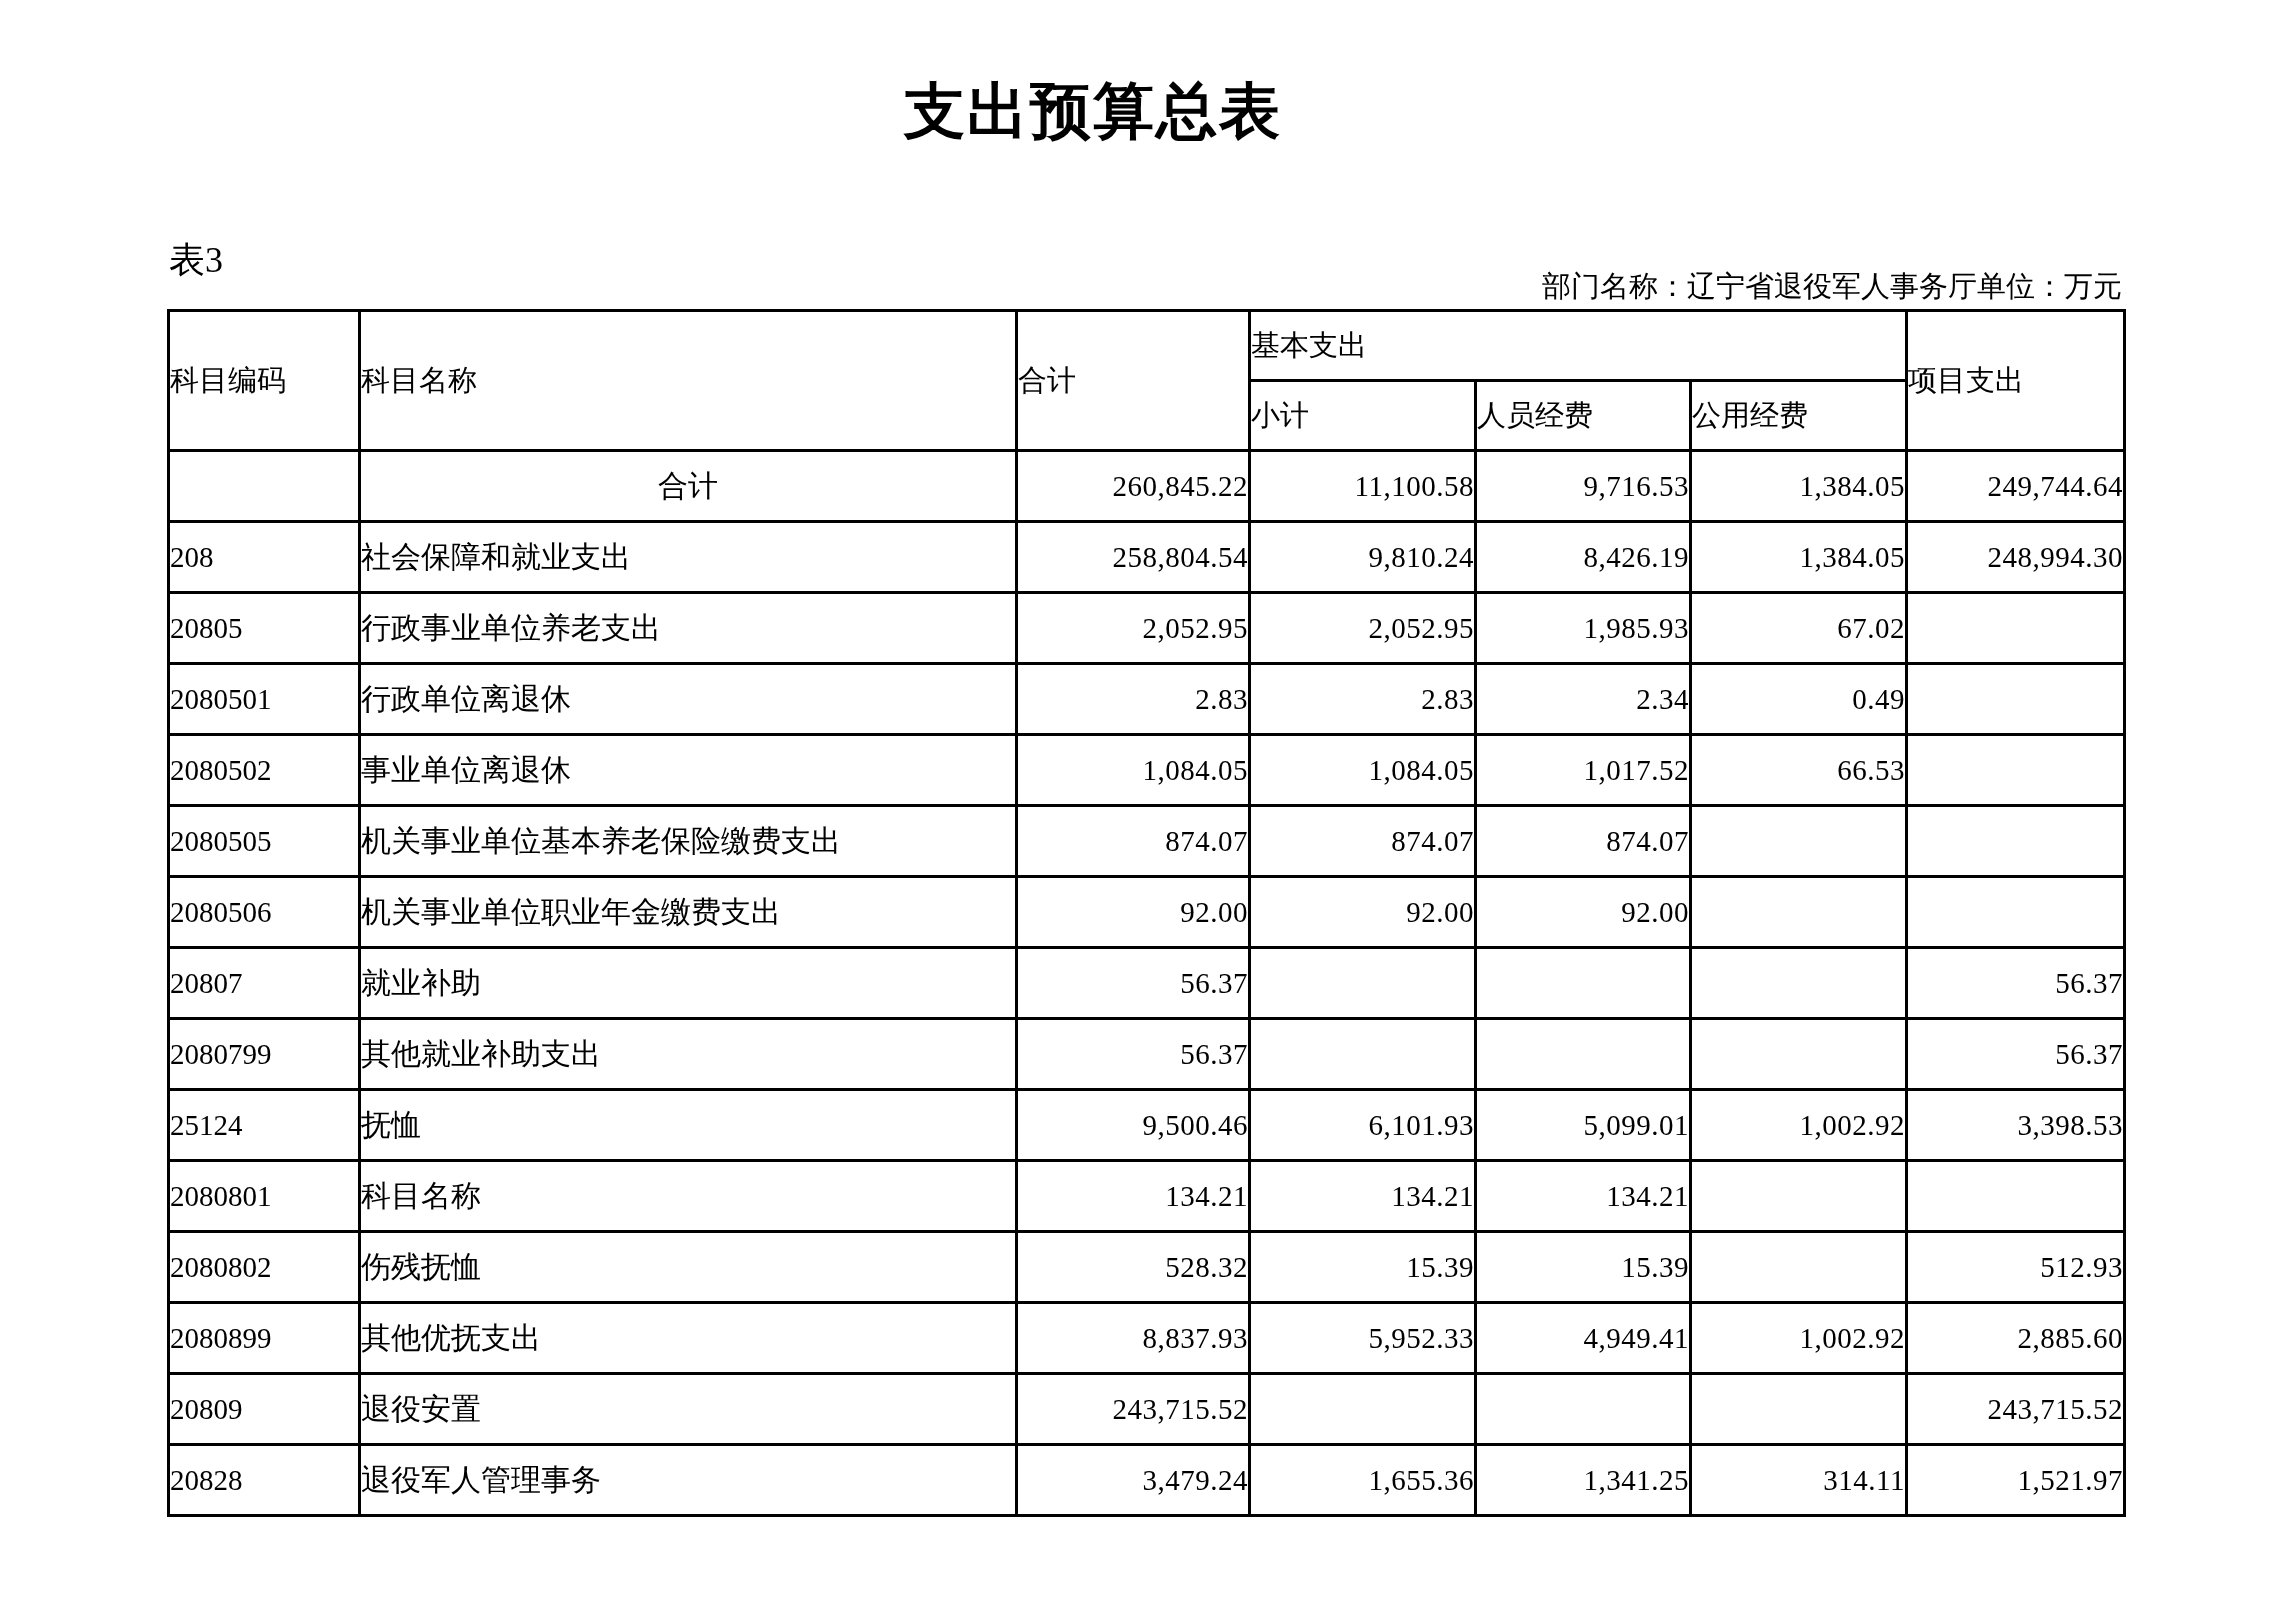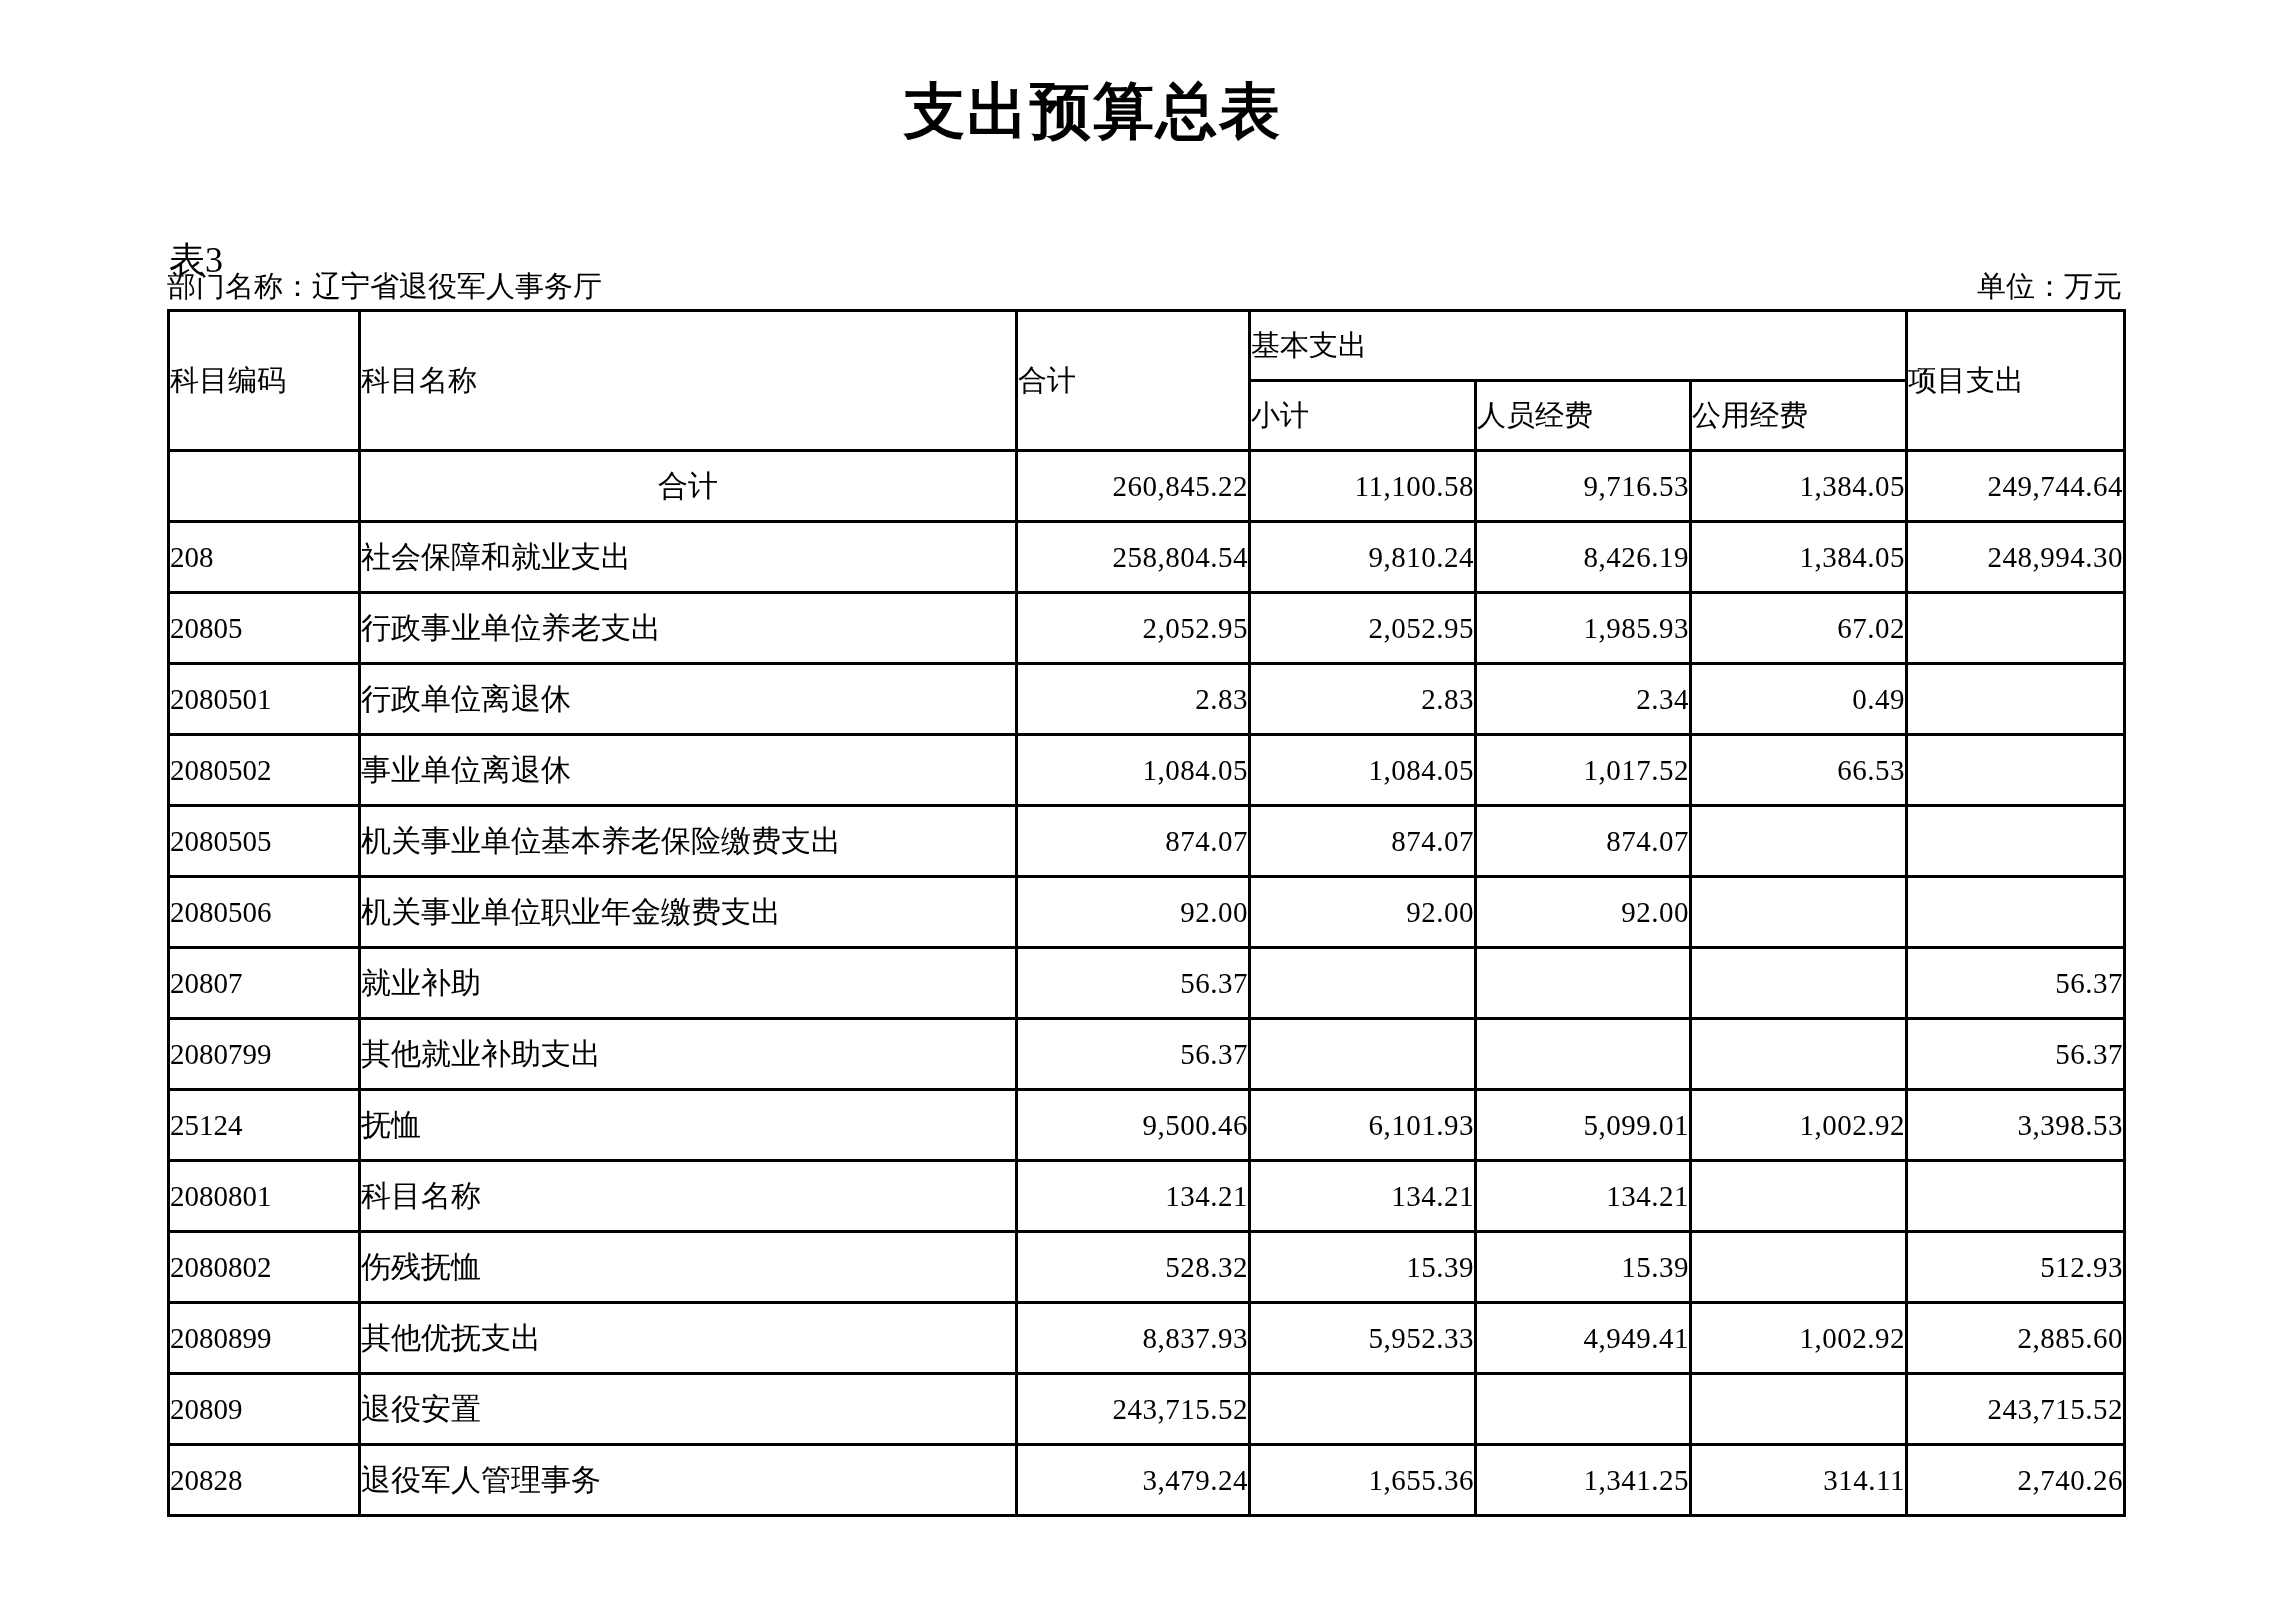--- a/index.html
+++ b/index.html
@@ -24,21 +24,21 @@
   #table-label {
     position: absolute;
     top: 236px; left: 169px;
     font-size: 36px;
   }
   #meta-line {
     position: absolute;
     top: 267px; left: 167px;
     width: 1955px;
     display: flex;
-    justify-content: space-between;
+    justify-content: flex-end;
     font-size: 29px;
   }
   #budget-table {
     position: absolute;
     top: 309px; left: 167px;
     width: 1955px;
     border-collapse: collapse;
     table-layout: fixed;
     font-size: 29px;
   }
@@ -225,19 +225,19 @@
         <td class="num-cell"></td>
         <td class="num-cell">243,715.52</td>
       </tr>
       <tr>
         <td class="code-cell">20828</td>
         <td class="name-cell ind1">退役军人管理事务</td>
         <td class="num-cell">3,479.24</td>
         <td class="num-cell">1,655.36</td>
         <td class="num-cell">1,341.25</td>
         <td class="num-cell">314.11</td>
-        <td class="num-cell">2,740.26</td>
+        <td class="num-cell">1,521.97</td>
       </tr>
     </tbody>
   </table>
 
 </div>
 
 
 </body></html>

